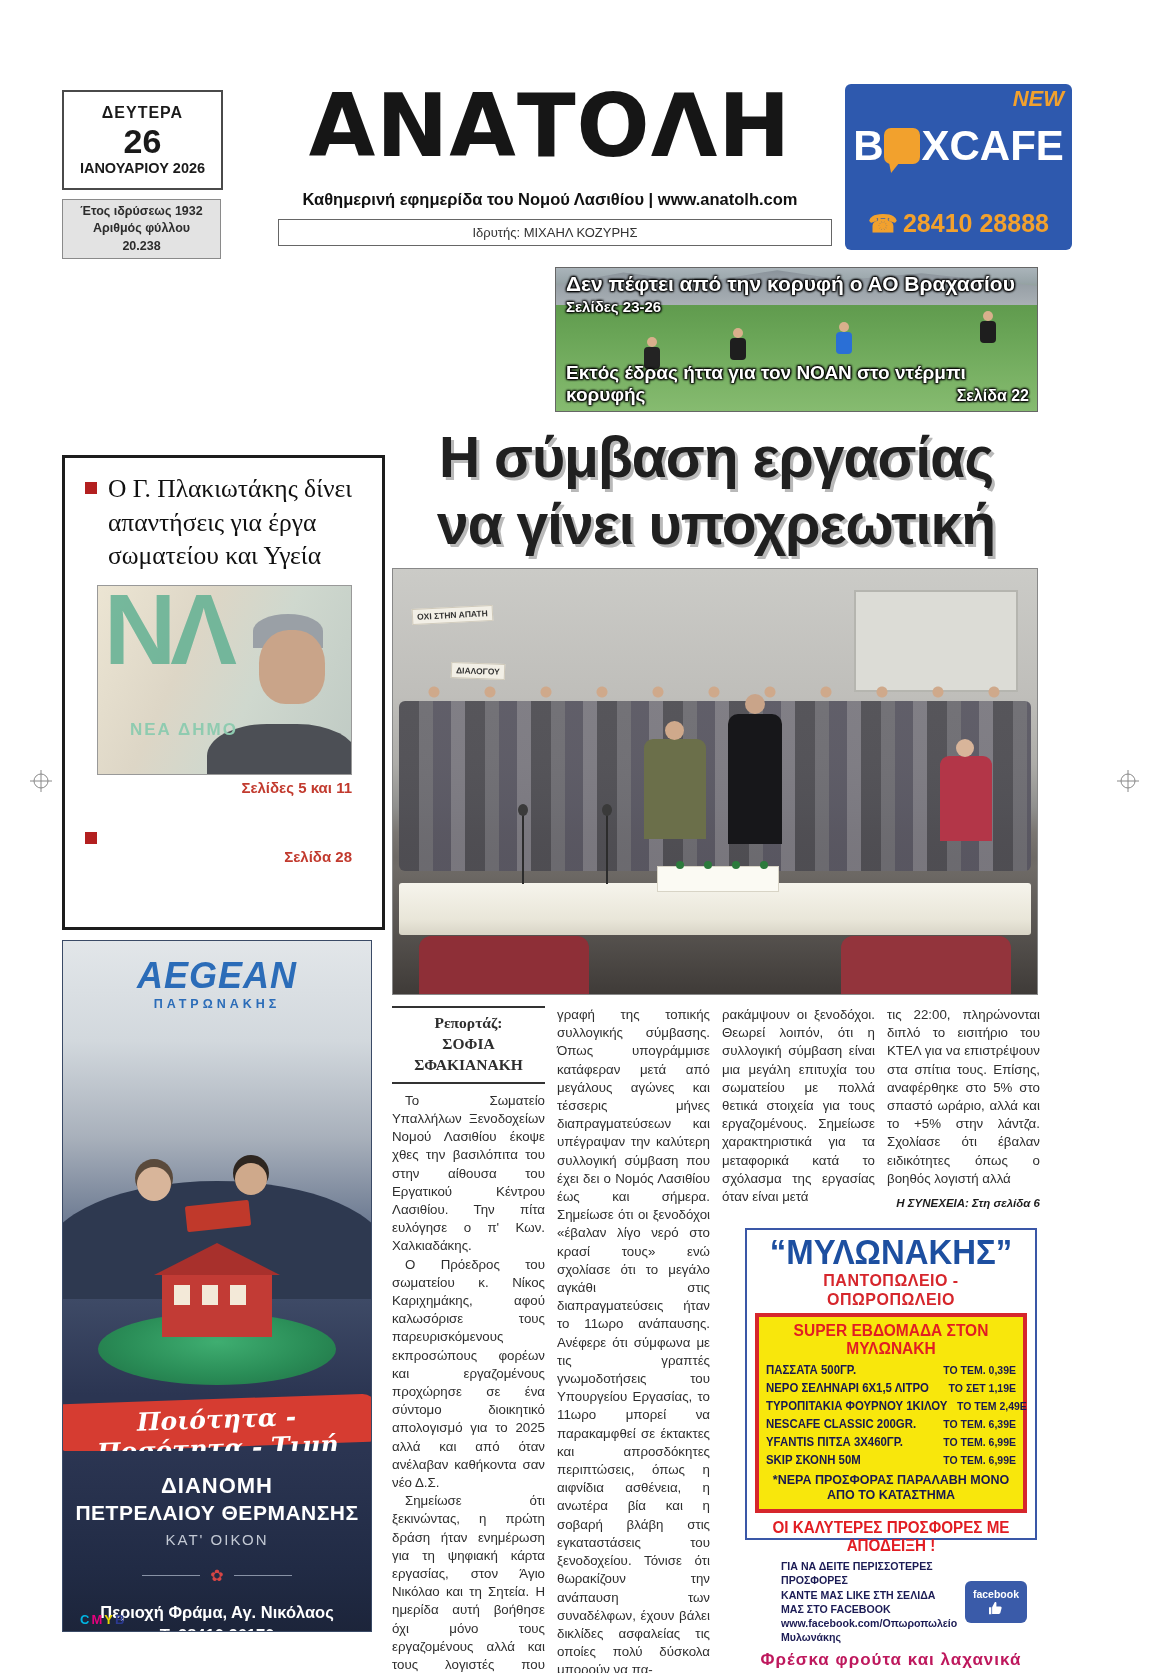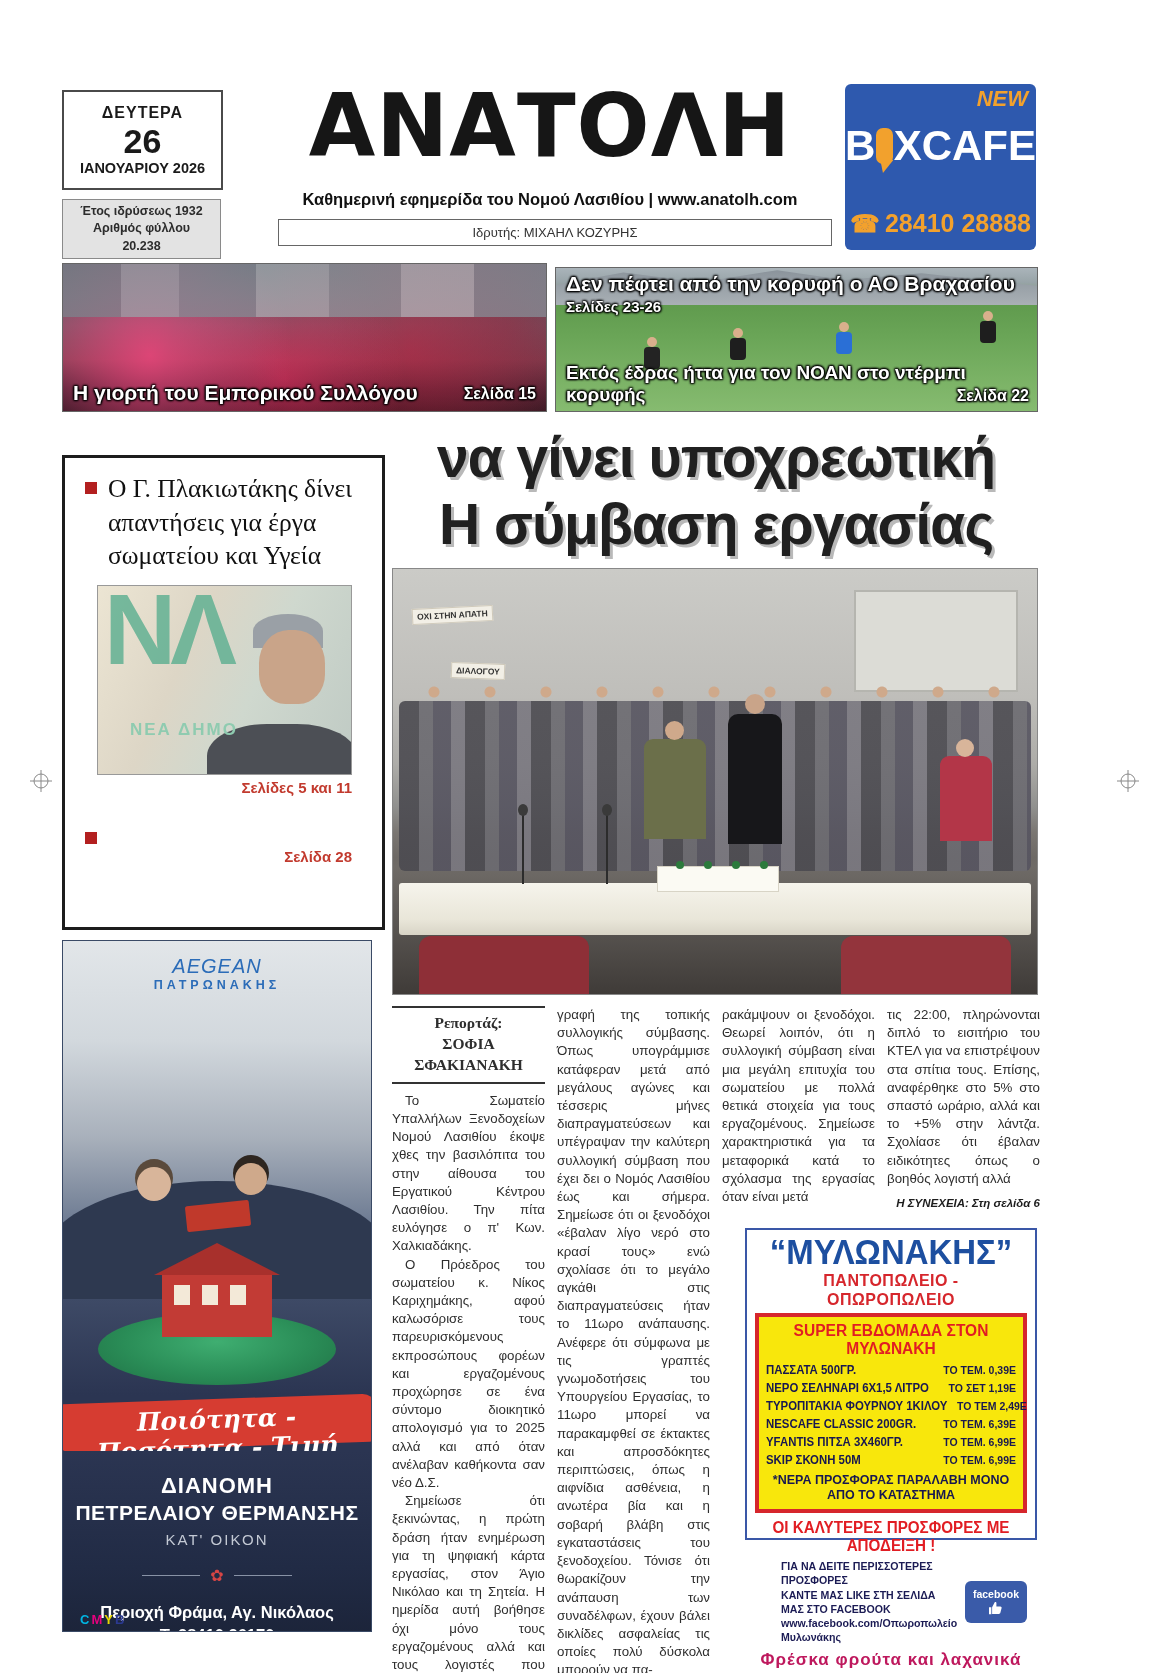--- a/index.html
+++ b/index.html
@@ -14,21 +14,21 @@
   .date-box .dy{font-size:34px;font-weight:bold;line-height:1;}
   .date-box .my{font-size:14.5px;font-weight:bold;}
   .issue-box{left:62px;top:199px;width:157px;height:58px;background:#e3e3e3;border:1px solid #8a8a8a;
              display:flex;flex-direction:column;justify-content:center;text-align:center;color:#2c2c2c;}
   .issue-box div{font-size:12.5px;font-weight:bold;line-height:1.4;}
   .masthead-title{left:270px;top:80px;width:560px;text-align:center;font-family:"DejaVu Sans",sans-serif;
                   font-size:86px;font-weight:900;line-height:1.05;letter-spacing:1px;transform:scaleY(1.02);color:#161616;}
   .tagline{left:270px;top:190px;width:560px;text-align:center;font-size:16.5px;font-weight:bold;color:#111;}
   .founder-box{left:278px;top:219px;width:552px;height:25px;border:1px solid #666;
                display:flex;align-items:center;justify-content:center;font-size:13px;color:#333;}
-  .boxcafe{left:845px;top:84px;width:191px;height:166px;background:#2e59ae;border-radius:6px;overflow:hidden;}
+  .boxcafe{left:845px;top:84px;width:227px;height:166px;background:#2e59ae;border-radius:6px;overflow:hidden;}
   .boxcafe .new{position:absolute;top:2px;right:8px;color:#f2a12d;font-style:italic;font-weight:900;font-size:22px;}
   .boxcafe .brand{position:absolute;top:38px;left:0;width:100%;display:flex;justify-content:center;align-items:center;
                   color:#fff;font-size:42px;font-weight:900;letter-spacing:0;}
   .bubble{display:inline-block;width:36px;height:36px;background:#f2a12d;border-radius:7px;position:relative;margin:0 1px;}
   .bubble:after{content:"";position:absolute;left:4px;bottom:-9px;width:13px;height:13px;background:#f2a12d;
                 clip-path:polygon(0 0,100% 0,20% 100%);}
   .boxcafe .phone-row{position:absolute;bottom:12px;left:0;width:100%;display:flex;justify-content:center;align-items:center;gap:5px;
                       color:#f2a12d;font-size:25px;font-weight:900;}
   .phone-glyph{font-size:24px;color:#f2a12d;}
 
@@ -128,21 +128,21 @@
   .fb-badge span{color:#fff;font-size:10.5px;font-weight:bold;}
   .fresh{color:#be185d;font-size:17px;font-weight:800;text-align:center;letter-spacing:1px;margin-top:5px;}
   .retail{display:flex;justify-content:space-between;color:#2456b0;font-size:14.5px;font-weight:bold;margin-top:3px;}
 
   
   .aeg{left:62px;top:940px;width:310px;height:692px;border:1px solid #3a4a66;box-sizing:border-box;overflow:hidden;
     display:flex;flex-direction:column;}
   .aeg-top{position:relative;height:358px;flex:0 0 auto;
     background:linear-gradient(180deg,#e2e6e9 0%,#d2d8dd 28%,#a8b0bb 55%,#6a7890 80%,#3e4a66 100%);}
   .aeg-logo{position:absolute;top:14px;left:0;width:100%;text-align:center;color:#2b6cb8;}
-  .aeg-logo .big{font-size:20px;font-weight:400;letter-spacing:1px;font-style:italic;}
+  .aeg-logo .big{font-size:36px;font-weight:700;letter-spacing:1px;font-style:italic;}
   .aeg-logo .sm{font-size:12.5px;font-weight:bold;letter-spacing:4px;}
   .aeg-couch{position:absolute;left:-6%;bottom:-32px;width:112%;height:150px;border-radius:50% 50% 0 0;background:#2e3950;}
   .aeg-h1{position:absolute;left:24%;bottom:98px;width:34px;height:34px;border-radius:50%;background:#d8b59a;box-shadow:0 -6px 0 2px #5a4a3c;}
   .aeg-h2{position:absolute;left:56%;bottom:104px;width:32px;height:32px;border-radius:50%;background:#cfa98b;box-shadow:0 -6px 0 2px #2e2620;}
   .aeg-book{position:absolute;left:40%;bottom:70px;width:64px;height:26px;background:#c0392b;transform:rotate(-6deg);border-radius:2px;}
   .aeg-house-zone{position:relative;height:96px;flex:0 0 auto;background:linear-gradient(180deg,#3e4a66,#2b3552);}
   .scarf{position:absolute;left:50%;top:14px;transform:translateX(-50%);width:238px;height:72px;border-radius:50%;
     background:radial-gradient(ellipse at 50% 40%,#3fae71 0%,#2a8d57 55%,#1f6f44 100%);}
   .house{position:absolute;left:50%;top:-26px;transform:translateX(-50%);width:110px;height:64px;background:#c23b35;}
   .house:before{content:"";position:absolute;top:-30px;left:-8px;width:126px;height:32px;background:#a8302c;
@@ -213,25 +213,20 @@
       <span>B</span>
         <span class="bubble"></span>
         <span>XCAFE</span>
     </div>
     <div class="phone-row">
       <span class="phone-glyph">☎</span>
       <span>28410 28888</span>
     </div>
   </div>
 
-  <div class="abs photo t-left">
-    <div class="bldg"></div>
-    <div class="cap c1">Η γιορτή του Εμπορικού Συλλόγου</div>
-    <div class="cap c2">Σελίδα 15</div>
-  </div>
 
   <div class="abs photo t-right">
     <div class="mtn"></div>
     <div class="player" style="left:36%;top:42%;">
         <div class="hd"></div>
         <div class="bd" style="background:#1e1e1e;"></div>
       </div>
     <div class="player" style="left:58%;top:38%;">
         <div class="hd"></div>
         <div class="bd" style="background:#2a6fd6;"></div>
@@ -263,22 +258,22 @@
       <div class="nd">ΝΕΑ ΔΗΜΟ</div>
     </div>
     <div class="pageref" style="padding-right:12px;">Σελίδες 5 και 11</div>
     <div class="bullet-line" style="margin-top:26px;">
       <span class="bullet"></span>
     </div>
     <div class="pageref" style="padding-right:12px;margin-top:4px;">Σελίδα 28</div>
   </div>
 
   <div class="abs main-headline">
+    <div>Η σύμβαση εργασίας</div>
     <div>να γίνει υποχρεωτική</div>
-    <div>Η σύμβαση εργασίας</div>
   </div>
 
   <div class="abs photo main-photo">
     <div class="mp-screen"></div>
     <div class="mp-banner mp-b1">ΟΧΙ ΣΤΗΝ ΑΠΑΤΗ</div>
     <div class="mp-banner mp-b2">ΔΙΑΛΟΓΟΥ</div>
     <div class="mp-heads"></div>
     <div class="mp-crowd"></div>
     <div class="mp-green"></div>
     <div class="mp-priest"></div>

